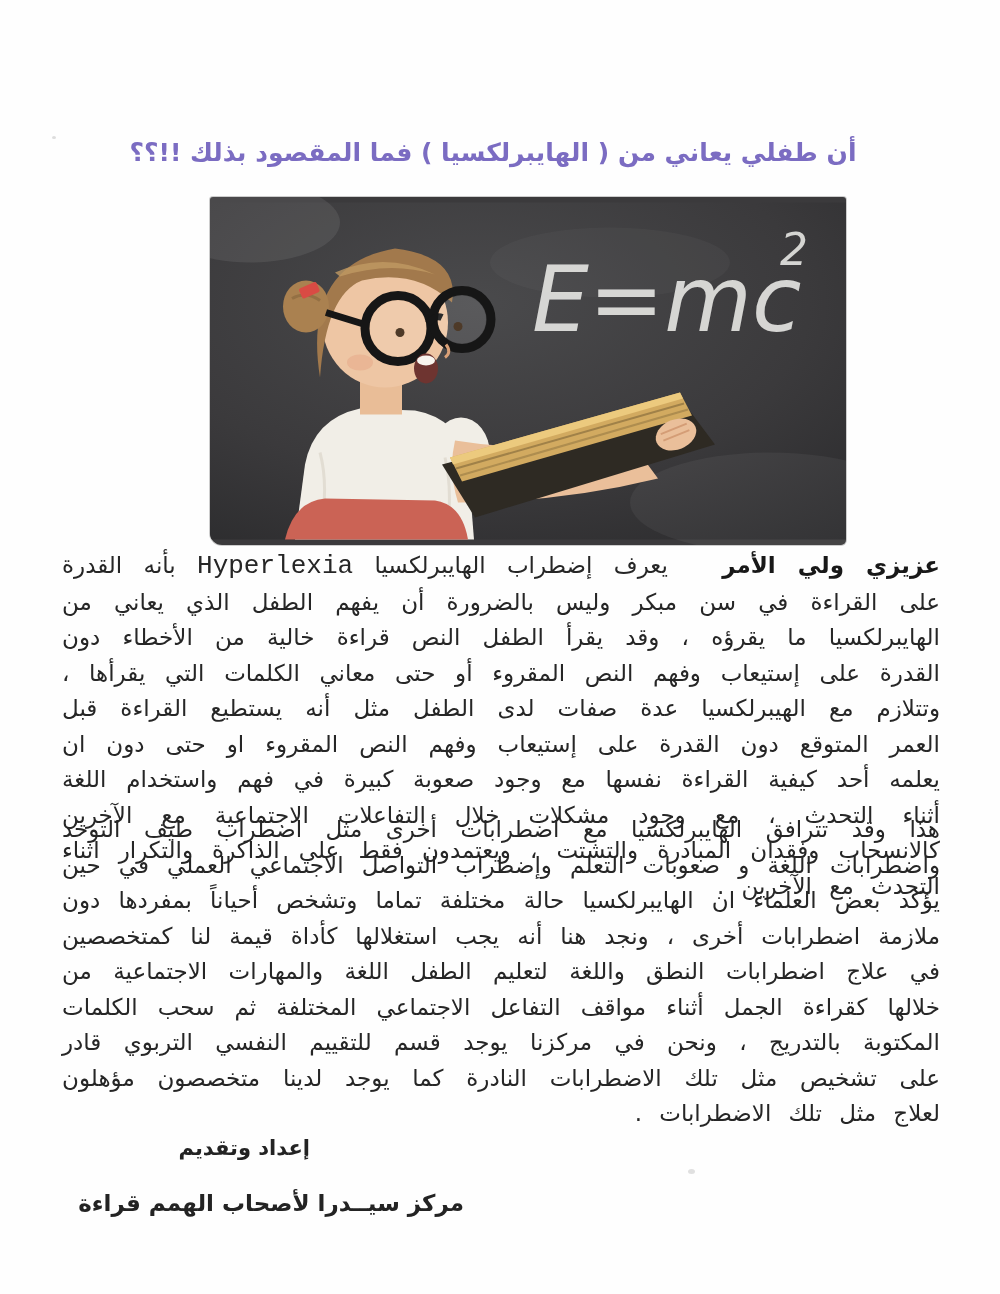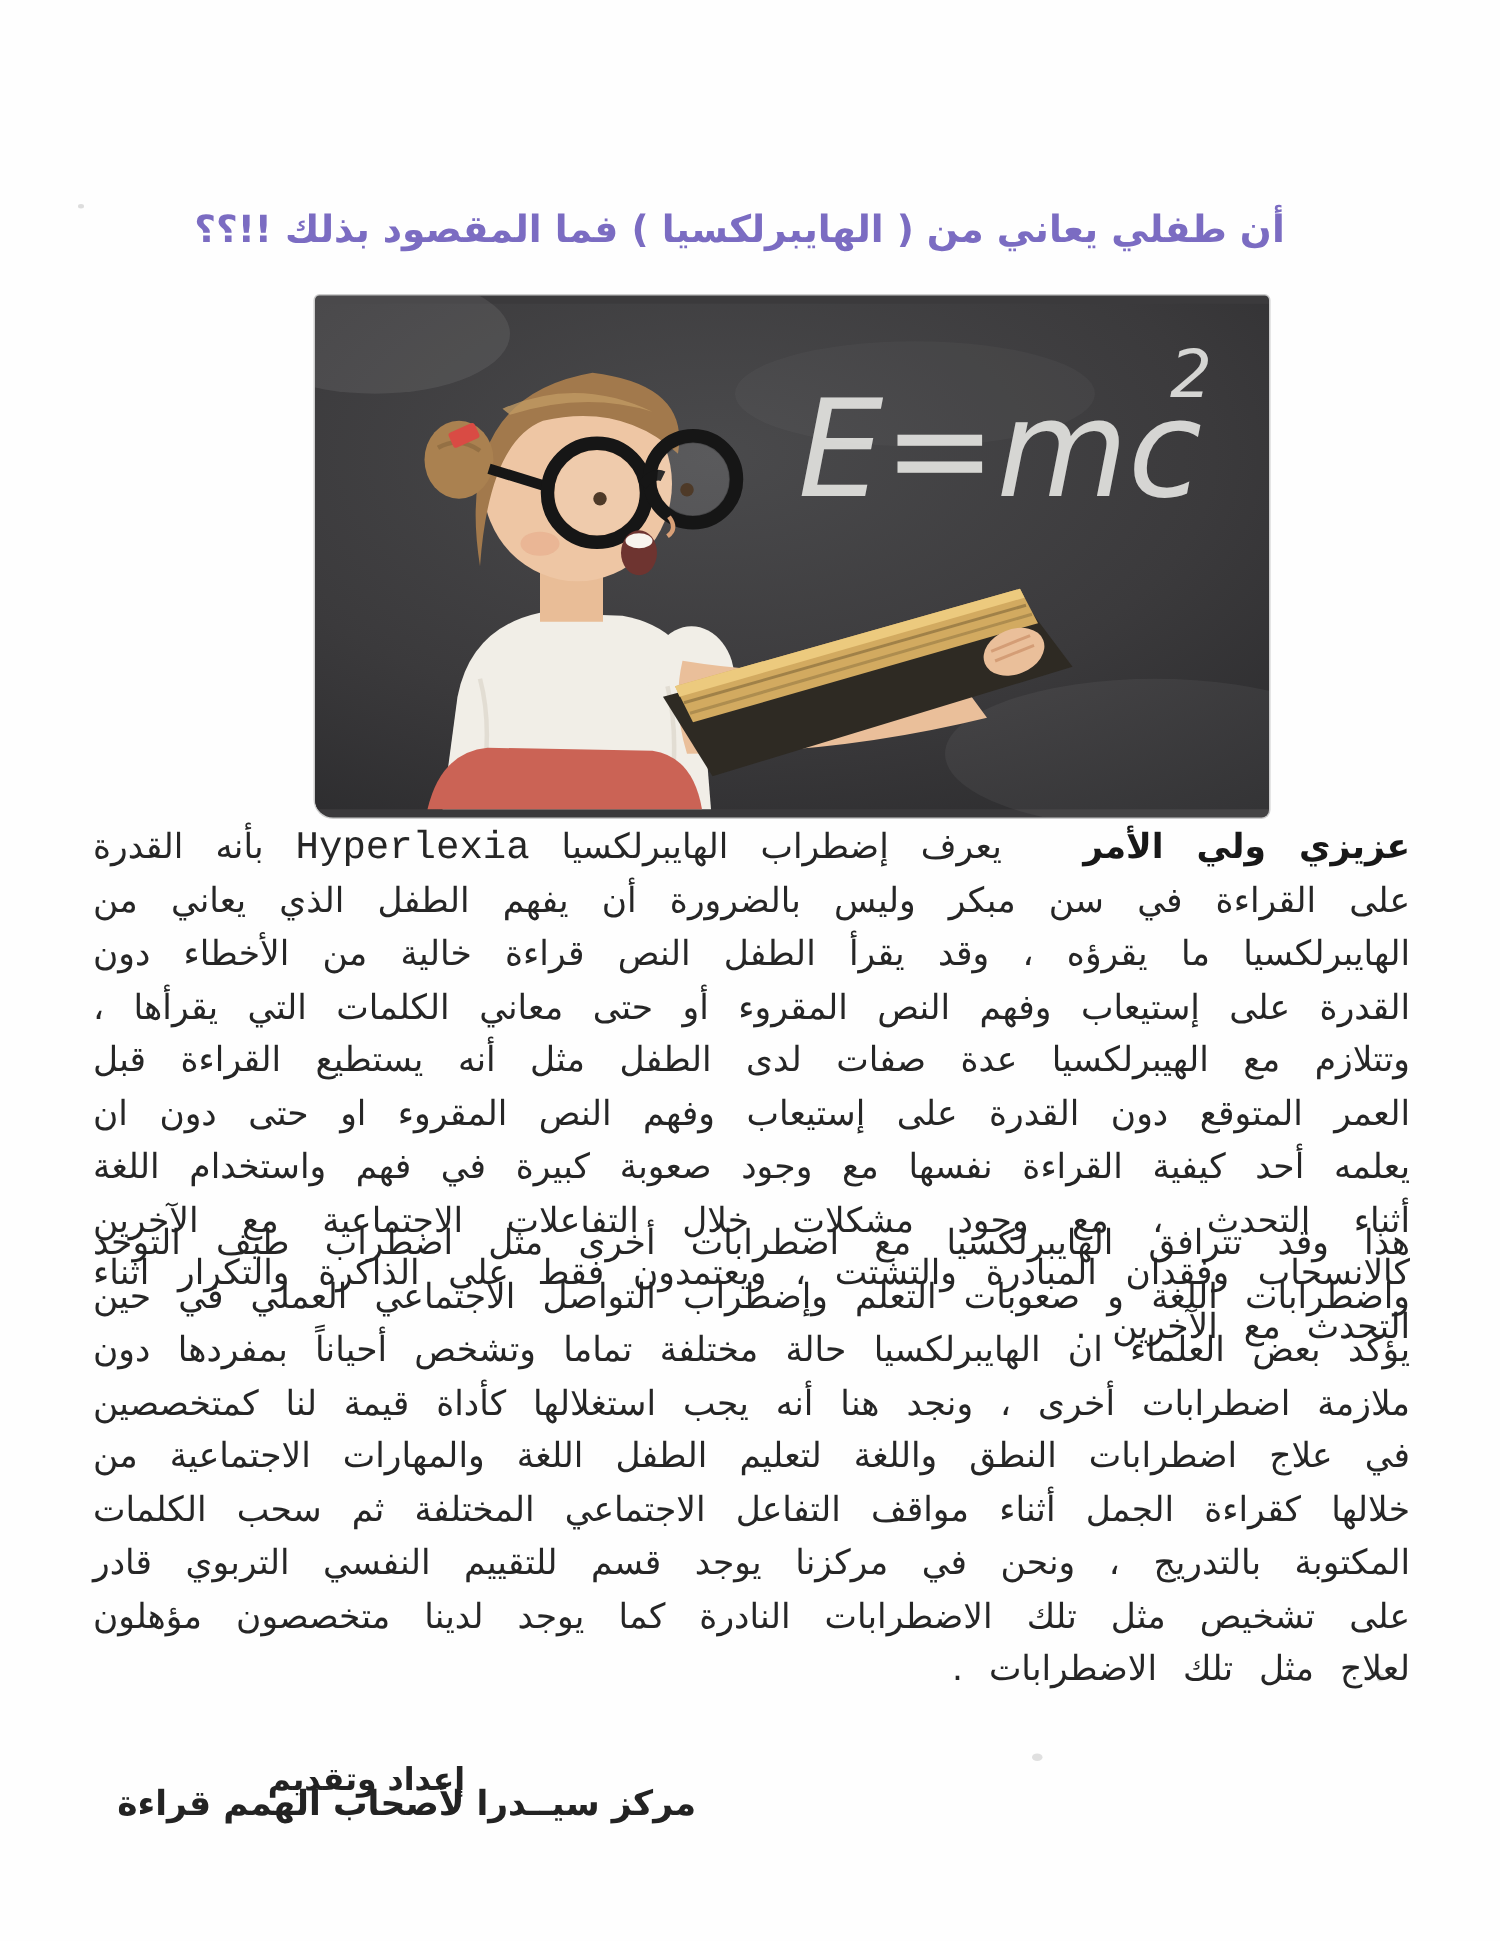--- a/index.html
+++ b/index.html
@@ -44,21 +44,21 @@
   .p1 { top:548px; }
   .p2 { top:812px; }
   .para strong { font-weight:bold; color:#181818;margin-left:33px; }
   .latin-term {
     font-family:Liberation Mono, monospace;
     font-size:26px; word-spacing:normal;
   }
   .footer-prep {
     position:absolute; top:1136px; right:690px;
     direction:rtl; white-space:nowrap;
-    font-size:21px; font-weight:bold; color:#232323;margin-top:38px;
+    font-size:21px; font-weight:bold; color:#232323;
   }
   .footer-center {
     position:absolute; top:1190px; right:536px;
     direction:rtl; white-space:nowrap;
     font-size:23px; font-weight:bold; color:#232323;
   }
   .speck { position:absolute; background:#b5b5b5; border-radius:50%; }
   .sp1 { left:52px;  top:136px;  width:4px; height:3px; opacity:.45; }
   .sp2 { left:918px; top:1116px; width:5px; height:5px; opacity:.5; }
   .sp3 { left:688px; top:1169px; width:7px; height:5px; opacity:.4; }

